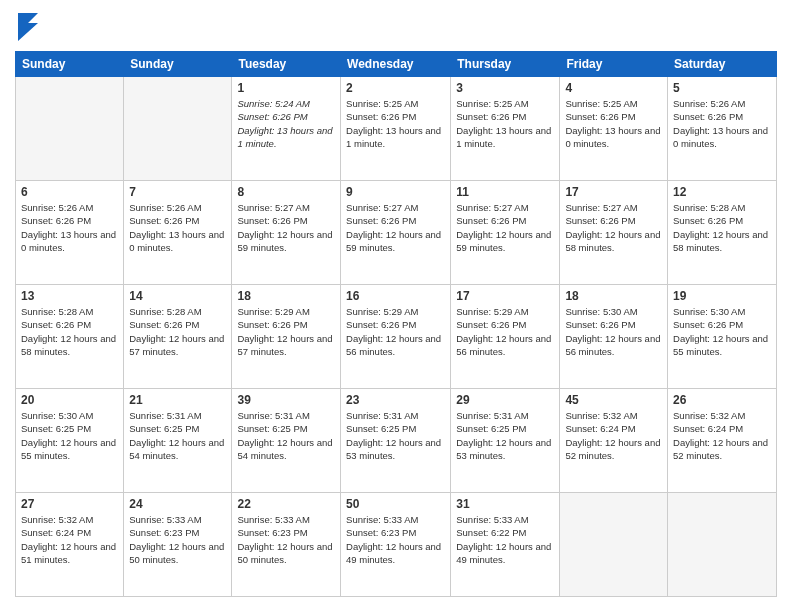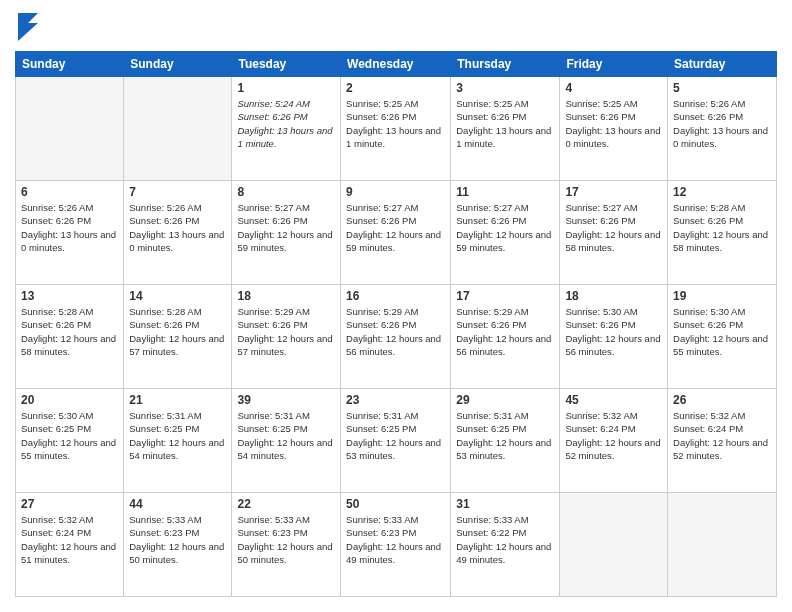--- a/index.html
+++ b/index.html
@@ -304,21 +304,21 @@
           </td>
         </tr>
         <tr>
           <td>
             <span class="day-number">27</span>
             <div class="cell-content" style="white-space: pre-line;">Sunrise: 5:32 AM
 Sunset: 6:24 PM
 Daylight: 12 hours and 51 minutes.</div>
           </td>
           <td>
-            <span class="day-number">44</span>
+            <span class="day-number">24</span>
             <div class="cell-content" style="white-space: pre-line;">Sunrise: 5:33 AM
 Sunset: 6:23 PM
 Daylight: 12 hours and 50 minutes.</div>
           </td>
           <td>
             <span class="day-number">22</span>
             <div class="cell-content" style="white-space: pre-line;">Sunrise: 5:33 AM
 Sunset: 6:23 PM
 Daylight: 12 hours and 50 minutes.</div>
           </td>

